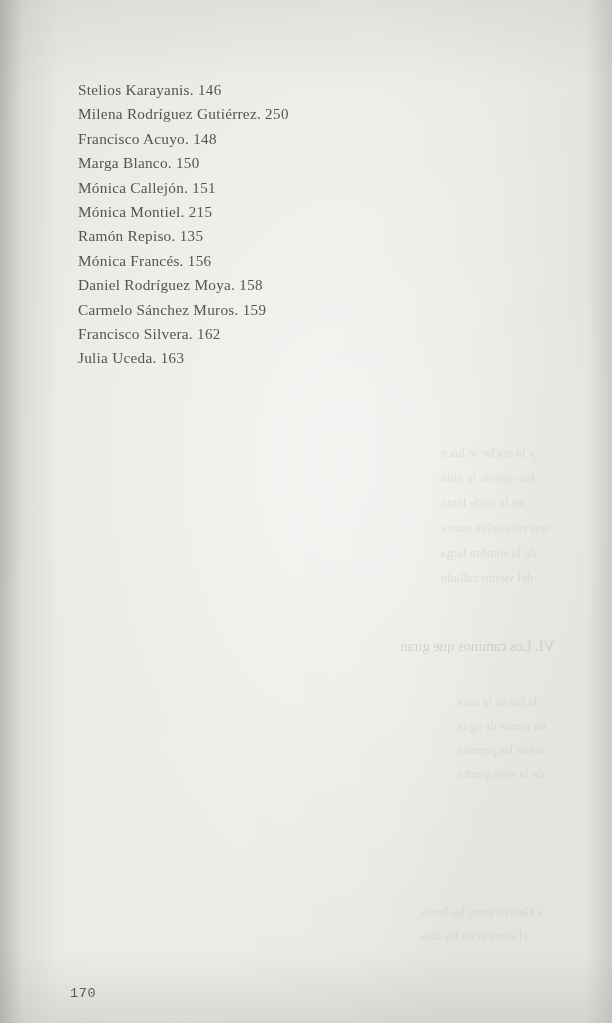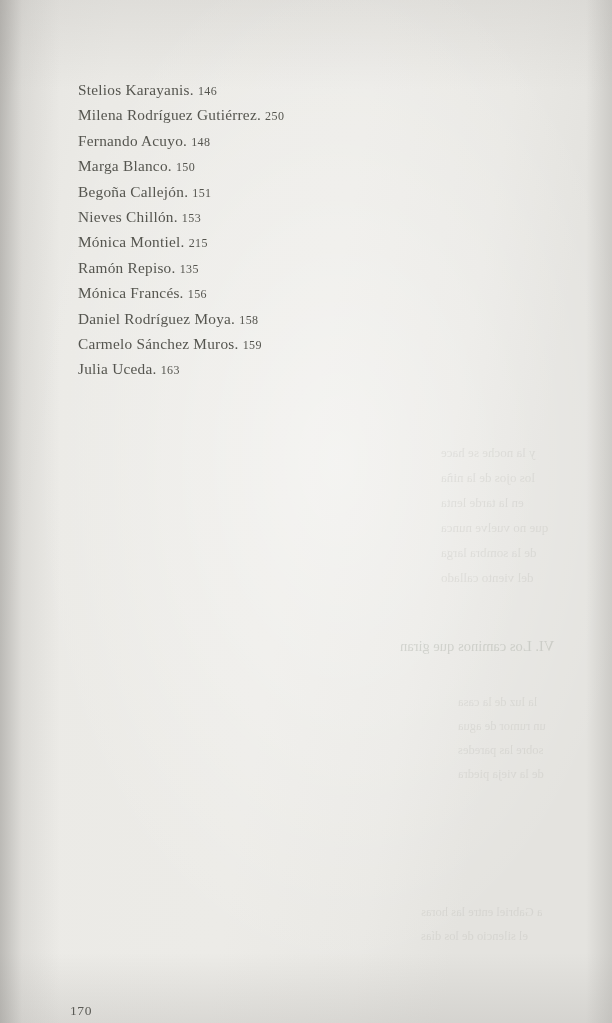--- a/index.html
+++ b/index.html
@@ -56,33 +56,32 @@
   .toc-entry {
     font-size: 15.3px;
     line-height: 24.4px;
     color: #55554f;
     letter-spacing: 0.25px;
     white-space: nowrap;
     font-family: "Liberation Serif", serif;
   }
   .toc-entry .pg {
     letter-spacing: 0.4px;
-    font-size: 12px;
+    font-size: 15px;
     margin-top: 32px;
   }
 
   .folio {
     position: absolute;
     left: 70px;
     top: 986px;
     font-size: 13.5px;
     letter-spacing: 0.6px;
     color: #5a5a55;
-    font-family: Liberation Serif, serif;
-    margin-top: 17px;
+    font-family: Liberation Mono, monospace;
   }
 
   
   .bleed {
     position: absolute;
     color: rgba(120,125,115,0.13);
     font-family: "Liberation Serif", serif;
     transform: scaleX(-1);
     white-space: nowrap;
     pointer-events: none;
@@ -140,34 +139,30 @@
   <div class="toc">
     <div class="toc-entry">
       <span>Stelios Karayanis.</span>
       <span class="pg">146</span>
     </div>
     <div class="toc-entry">
       <span>Milena Rodríguez Gutiérrez.</span>
       <span class="pg">250</span>
     </div>
     <div class="toc-entry">
-      <span>Fernando Acuyo.</span>
+      <span>Francisco Acuyo.</span>
       <span class="pg">148</span>
     </div>
     <div class="toc-entry">
       <span>Marga Blanco.</span>
       <span class="pg">150</span>
     </div>
     <div class="toc-entry">
-      <span>Begoña Callejón.</span>
+      <span>Mónica Callejón.</span>
       <span class="pg">151</span>
-    </div>
-    <div class="toc-entry">
-      <span>Nieves Chillón.</span>
-      <span class="pg">153</span>
     </div>
     <div class="toc-entry">
       <span>Mónica Montiel.</span>
       <span class="pg">215</span>
     </div>
     <div class="toc-entry">
       <span>Ramón Repiso.</span>
       <span class="pg">135</span>
     </div>
     <div class="toc-entry">
@@ -176,19 +171,23 @@
     </div>
     <div class="toc-entry">
       <span>Daniel Rodríguez Moya.</span>
       <span class="pg">158</span>
     </div>
     <div class="toc-entry">
       <span>Carmelo Sánchez Muros.</span>
       <span class="pg">159</span>
     </div>
     <div class="toc-entry">
+      <span>Francisco Silvera.</span>
+      <span class="pg">162</span>
+    </div>
+    <div class="toc-entry">
       <span>Julia Uceda.</span>
       <span class="pg">163</span>
     </div>
   </div>
 
   <div class="folio">170</div>
 </div>
 
 </body></html>

